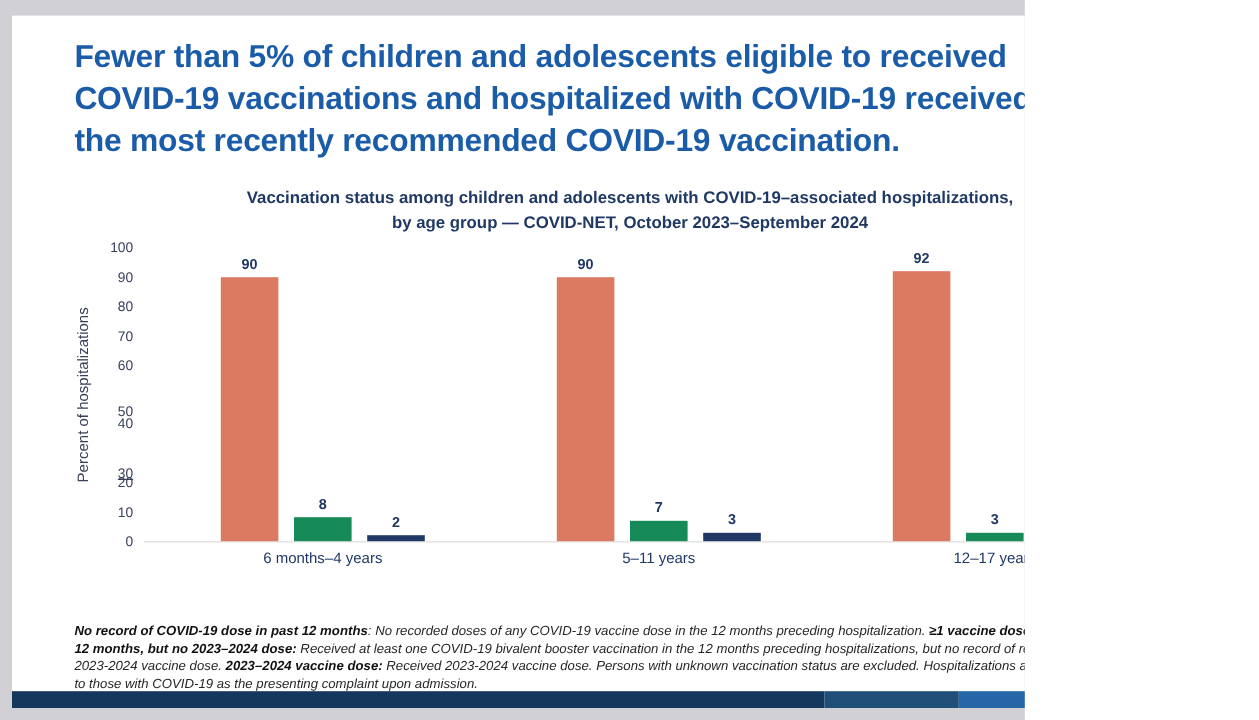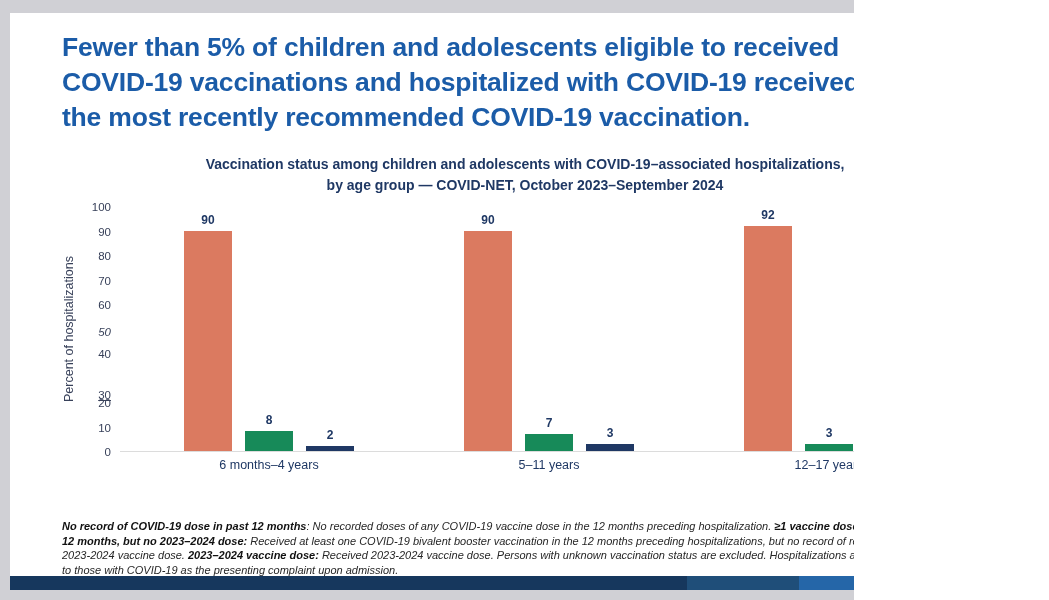--- a/index.html
+++ b/index.html
@@ -94,21 +94,21 @@
 by age group — COVID-NET, October 2023–September 2024</div>
 
     <div class="y-axis-label">Percent of hospitalizations</div>
 
     <div class="plot">
         <div class="ytick" style="bottom: -7px;">0</div>
         <div class="ytick" style="bottom: 17.5px;">10</div>
         <div class="ytick" style="bottom: 42px;">20</div>
         <div class="ytick" style="bottom: 50px; text-decoration: underline;">30</div>
         <div class="ytick" style="bottom: 91px;">40</div>
-        <div class="ytick" style="bottom: 113px; font-style: italic;">50</div>
+        <div class="ytick" style="bottom: 101px;">50</div>
         <div class="ytick" style="bottom: 140px;">60</div>
         <div class="ytick" style="bottom: 164.5px;">70</div>
         <div class="ytick" style="bottom: 189px;">80</div>
         <div class="ytick" style="bottom: 213.5px;">90</div>
         <div class="ytick" style="bottom: 238px;">100</div>
         <div class="bar-group" style="left: 64px; width: 170px;">
           <div class="bar" style="left: 0px; height: 220.5px; background: rgb(219, 122, 96);"></div>
           <div class="bar-value" style="left: 0px; bottom: 224.5px;">90</div>
           <div class="bar" style="left: 61px; height: 19.6px; background: rgb(23, 138, 89);"></div>
           <div class="bar-value" style="left: 61px; bottom: 23.6px;">8</div>

